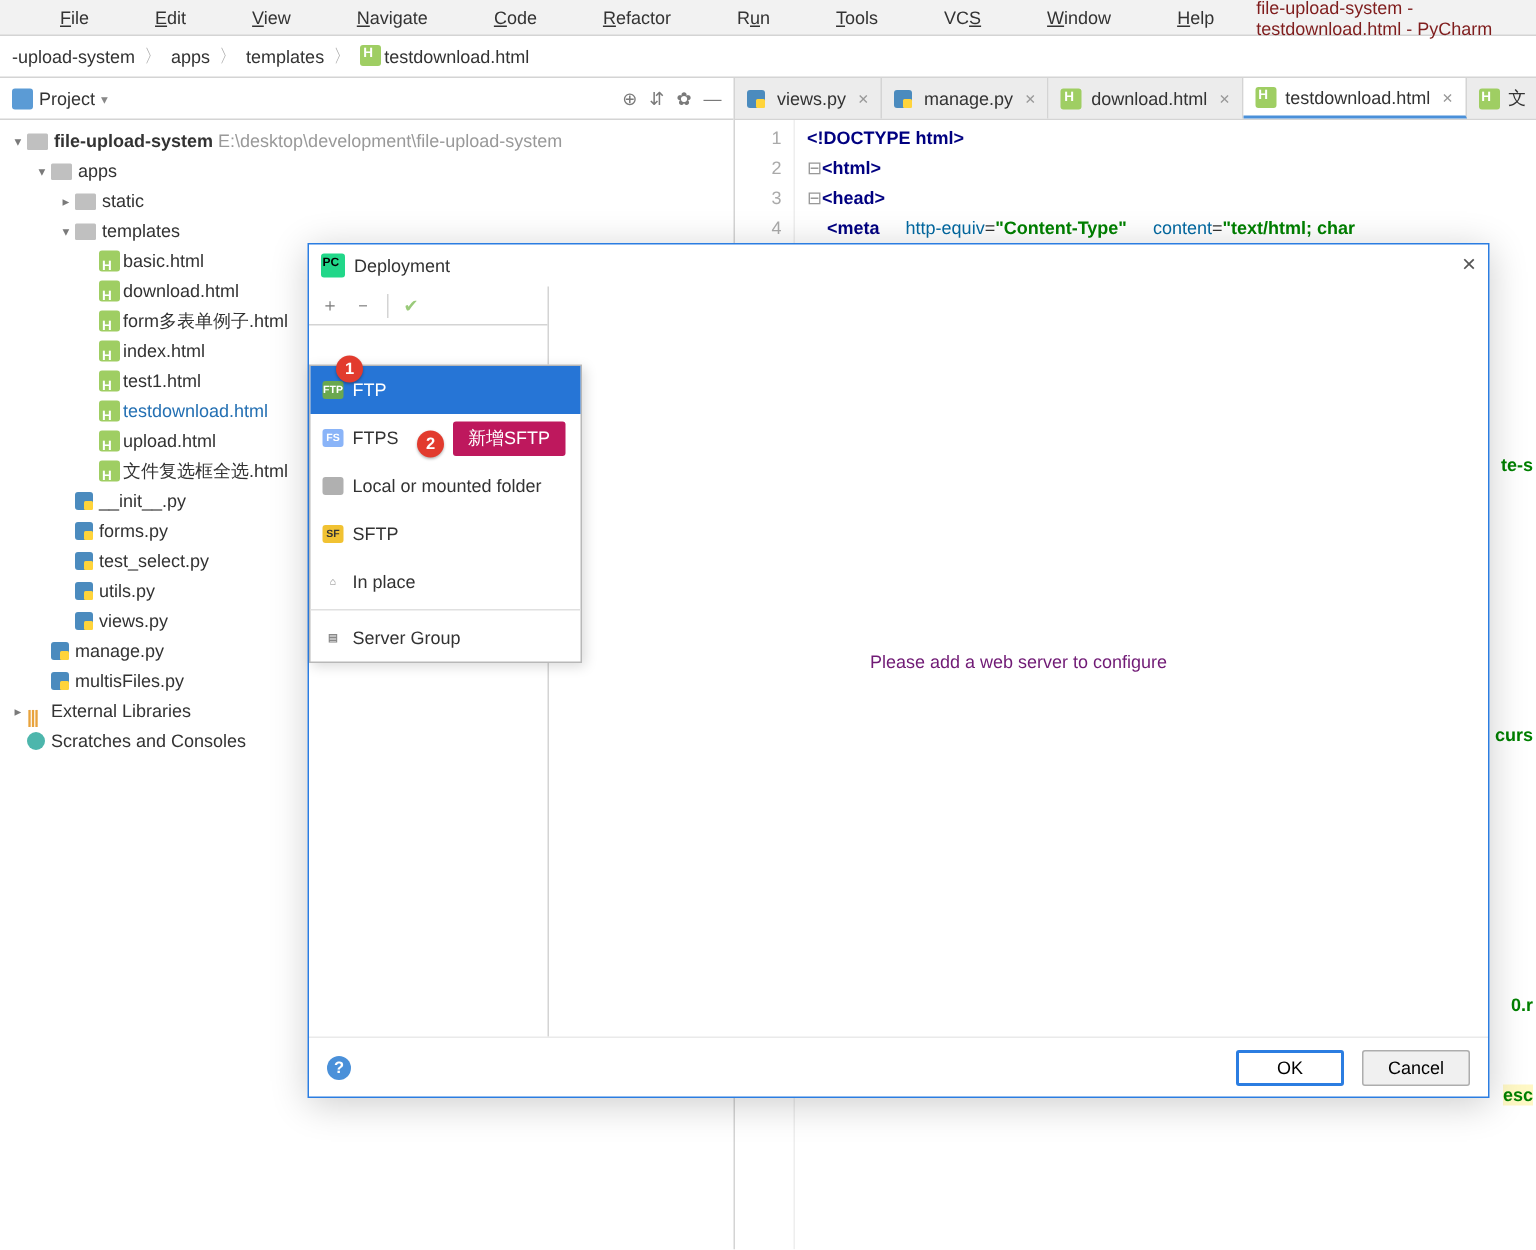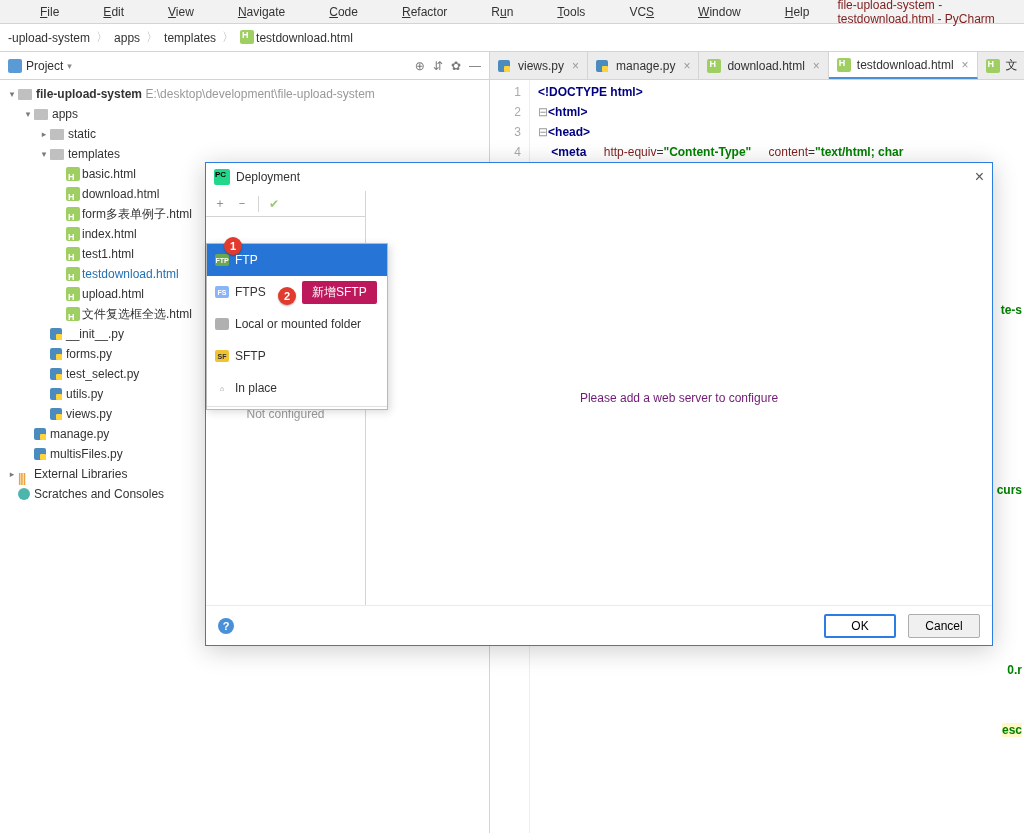--- a/index.html
+++ b/index.html
@@ -49,31 +49,31 @@
 .editor { flex: 1; display: flex; flex-direction: column; overflow: hidden; }
 .tabs { display: flex; height: 28px; border-bottom: 1px solid #d4d4d4; background: #f2f2f2; }
 .tab { display: flex; align-items: center; padding: 0 8px; gap: 4px; border-right: 1px solid #d4d4d4; background: #ececec; }
 .tab.active { background: #fff; border-bottom: 2px solid #4a90d9; }
 .tab .close { color: #999; margin-left: 4px; }
 .code-area { display: flex; flex: 1; font-family: "Consolas", monospace; font-size: 13px; position: relative; }
 .gutter { width: 40px; background: #fff; color: #aaa; text-align: right; padding: 2px 8px 0 0; border-right: 1px solid #eee; line-height: 20px; }
 .code { padding: 2px 0 0 8px; line-height: 20px; white-space: pre; }
 .code .fold { color: #999; }
 .kw { color: #000080; font-weight: bold; }
-.attr { color: #7f1d1d; padding-left: 14px; }
+.attr { color: #0369a1; padding-left: 14px; }
 .str { color: #008000; font-weight: bold; }
 .tag { color: #000080; font-weight: bold; }
 
 .code-fragments { position: absolute; right: 2px; top: 180px; font-family: "Consolas", monospace; font-size: 13px; line-height: 20px; text-align: right; white-space: pre; }
 .frag-line { height: 20px; }
 .frag-green { color: #008000; font-weight: bold; }
 .frag-yellow-bg { background: #fff8c5; }
 
 
-.dialog { position: absolute; left: 205px; top: 162px; width: 788px; height: 484px; background: #fff; border: 1px solid #2b7de1; box-shadow: 0 4px 24px rgba(0,0,0,0.2); display: flex; flex-direction: column; }
+.dialog { position: absolute; left: 205px; top: 162px; width: 788px; height: 570px; background: #fff; border: 1px solid #2b7de1; box-shadow: 0 4px 24px rgba(0,0,0,0.2); display: flex; flex-direction: column; }
 .dialog-title { display: flex; align-items: center; height: 28px; padding: 0 8px; gap: 6px; }
 .dialog-title .pc-icon { width: 16px; height: 16px; background: #21d789; border-radius: 2px; position: relative; }
 .dialog-title .pc-icon::after { content: "PC"; position: absolute; font-size: 8px; font-weight: bold; color: #000; left: 1px; top: 1px; }
 .dialog-title .close { margin-left: auto; font-size: 16px; color: #555; cursor: default; }
 .dialog-body { flex: 1; display: flex; position: relative; }
 .dlg-left { width: 160px; border-right: 1px solid #d4d4d4; display: flex; flex-direction: column; }
 .dlg-toolbar { display: flex; align-items: center; height: 26px; gap: 10px; padding: 0 8px; border-bottom: 1px solid #d4d4d4; color: #7a7a7a; }
 .dlg-toolbar .sep-v { width: 1px; height: 16px; background: #d4d4d4; }
 .check { color: #9aca7a; }
 .dlg-left .empty { flex: 1; display: flex; align-items: flex-start; justify-content: center; padding-top: 190px; color: #999; }
@@ -342,20 +342,24 @@
         </div>
       <div class="item">
           <span class="ic ic-sftp">SF</span>
           <span>SFTP</span>
         </div>
       <div class="item">
           <span class="ic ic-home">⌂</span>
           <span>In place</span>
         </div>
       <div class="sep"></div>
+      <div class="item">
+          <span class="ic ic-group">▤</span>
+          <span>Server Group</span>
+        </div>
     </div>
 
     <div class="badge" style="left:18px; top:46px;">1</div>
     <div class="badge" style="left:72px; top:96px;">2</div>
     <div class="tooltip" style="left:96px; top:90px;">新增SFTP</div>
   </div>
   <div class="dialog-foot">
     <span class="help-icon">?</span>
     <span class="spacer"></span>
     <button class="btn primary">OK</button>

